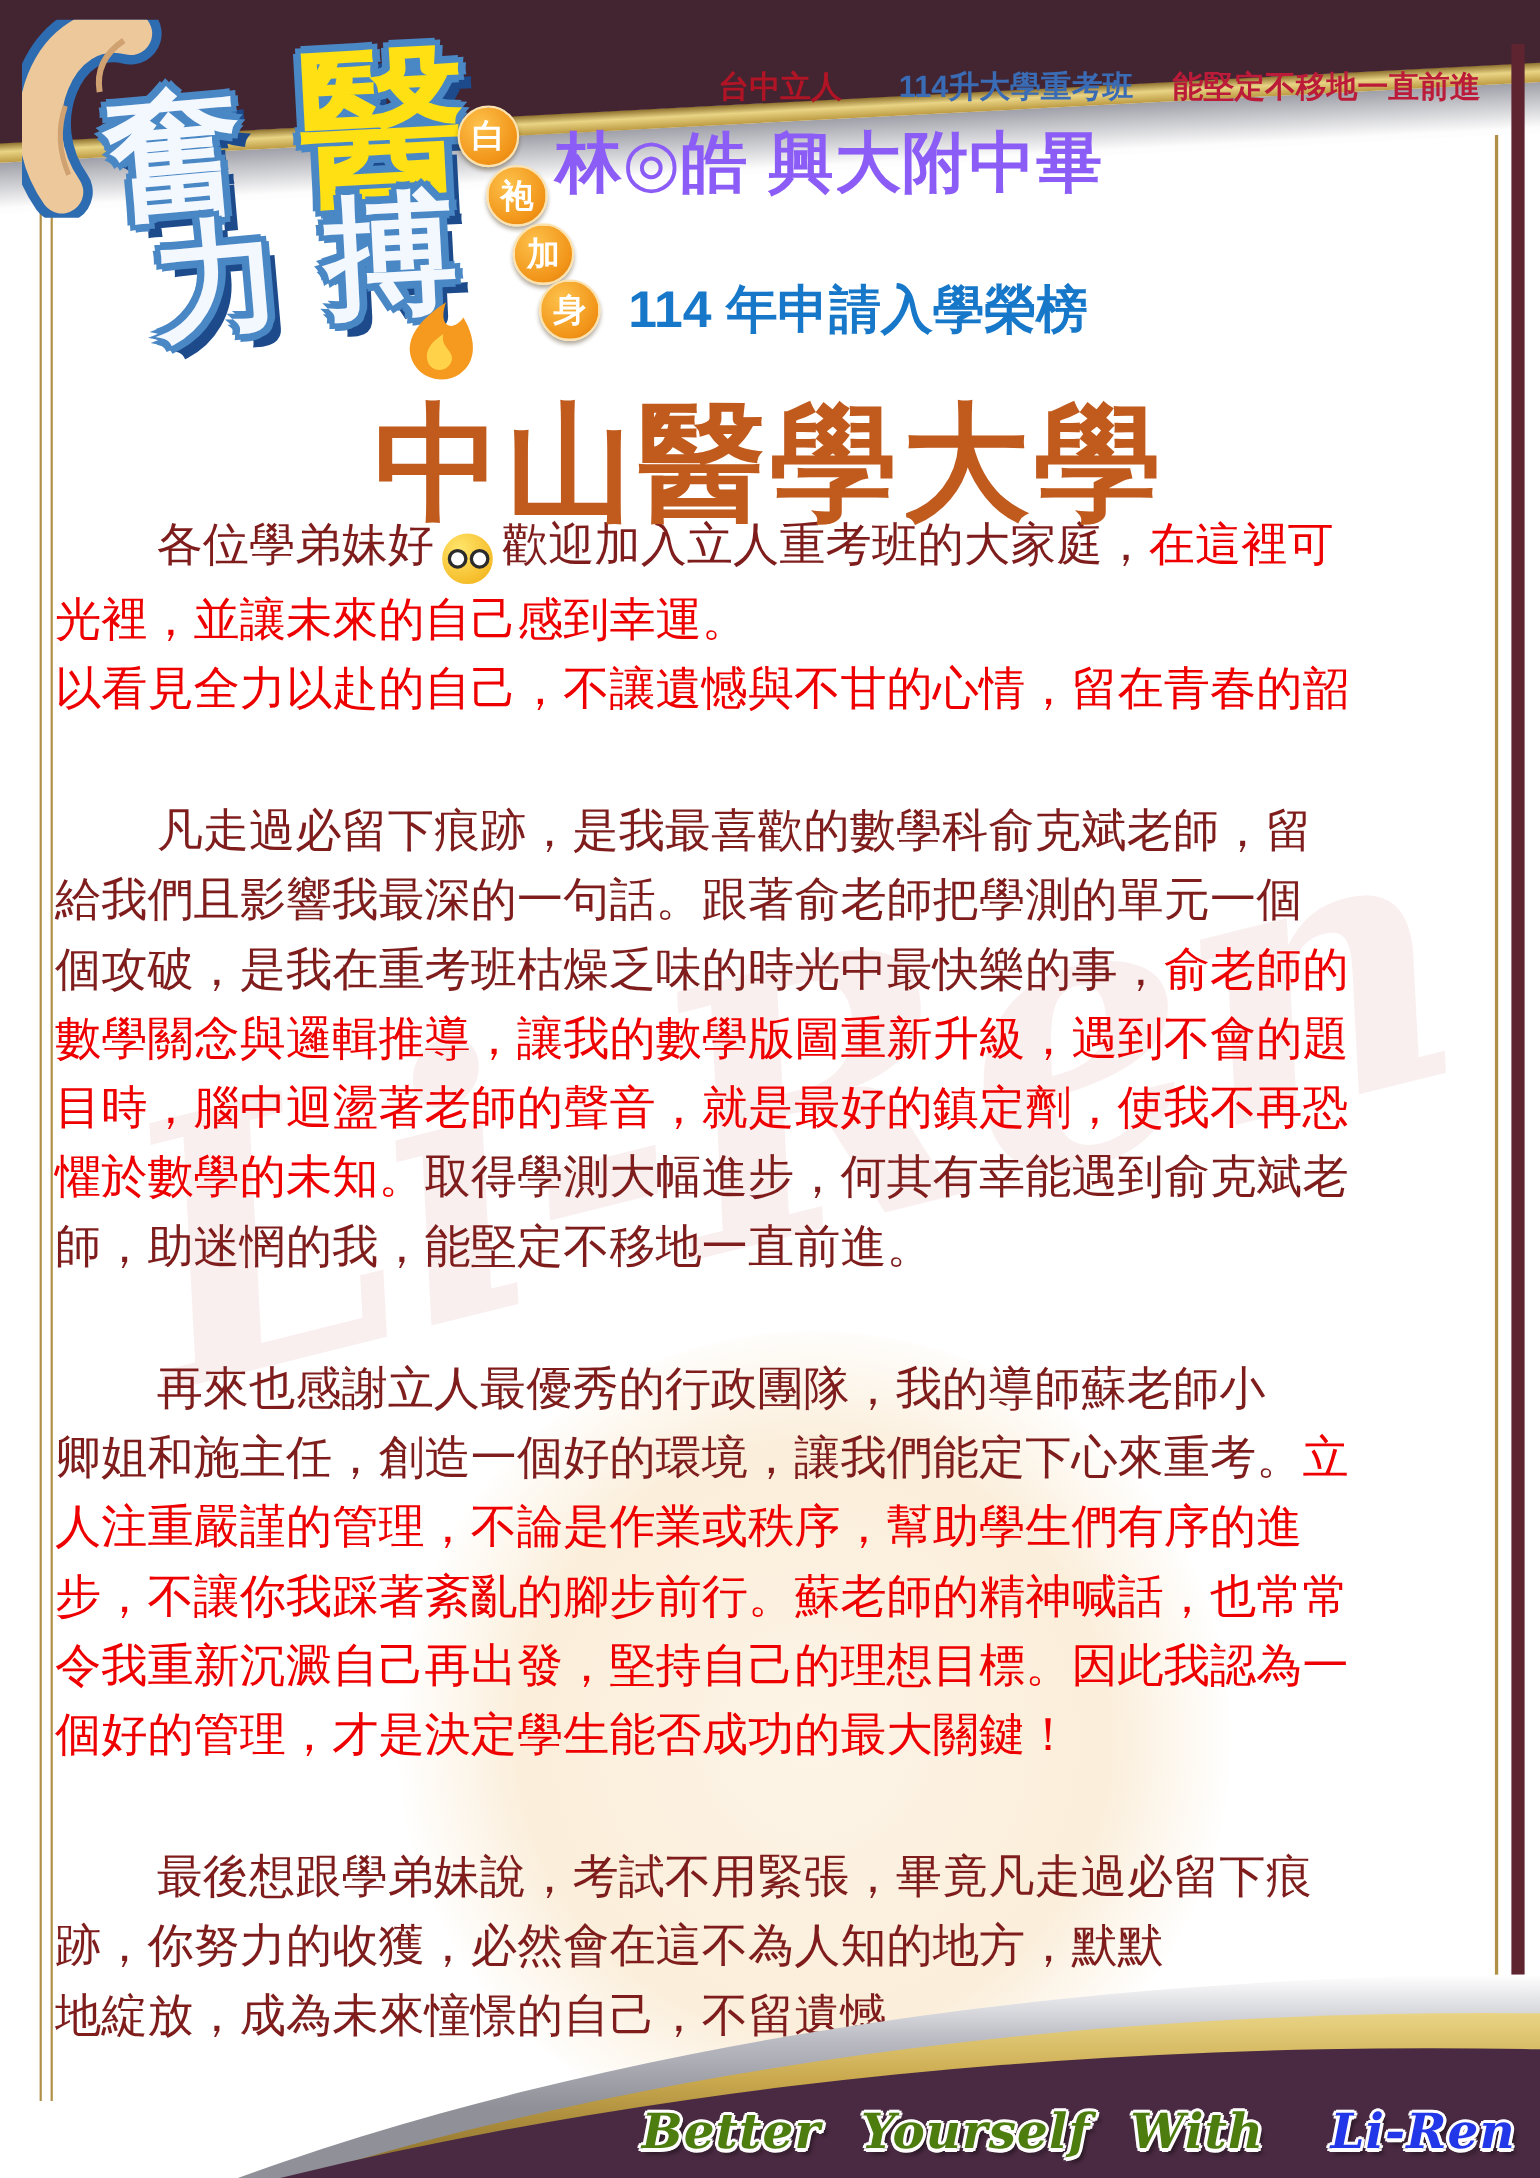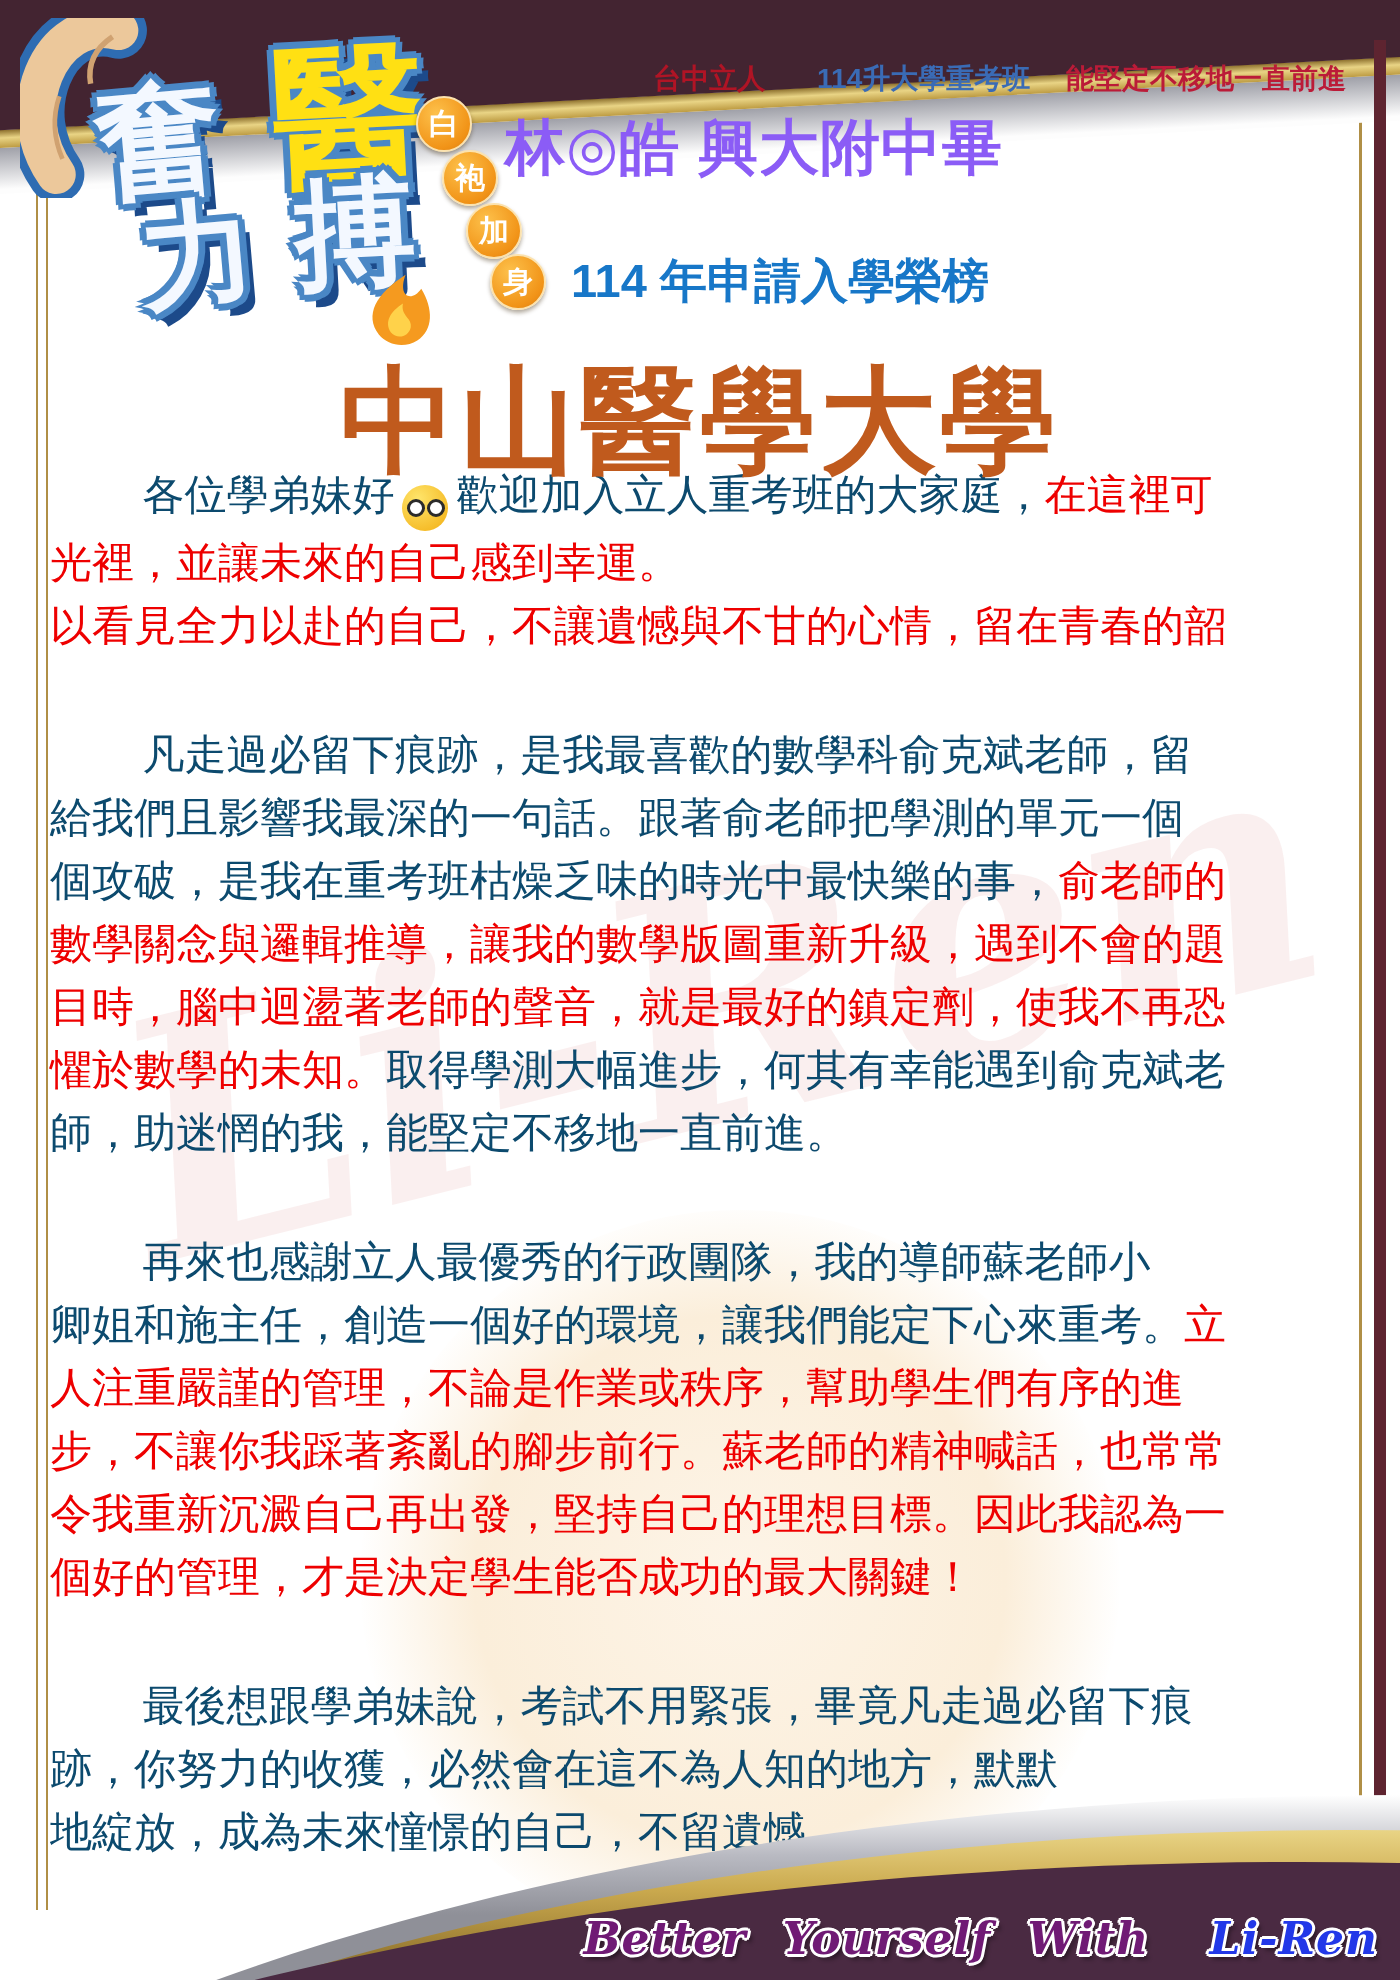--- a/index.html
+++ b/index.html
@@ -56,40 +56,40 @@
   .honor-line{position:absolute;left:380px;top:250px;width:800px;text-align:center;font-size:47px;
               font-weight:900;color:#1777c8;z-index:4;white-space:nowrap;}
   .main-title{position:absolute;left:40px;right:40px;top:344px;display:flex;justify-content:center;gap:43px;
               font-size:116px;font-weight:900;color:#c05a1d;letter-spacing:4px;z-index:4;white-space:nowrap;}
 
   
   .body-text{position:absolute;left:50px;right:48px;top:463px;z-index:2;font-size:42px;line-height:63px;}
   .para{margin-bottom:66px;}
   .line{white-space:nowrap;}
   .para.indent .line:first-child{text-indent:2.2em;}
-  .seg-k{color:#0c4a6e;}
+  .seg-k{color:#7f1d1d;}
   .seg-r{color:#ee0000;}
   .seg-e{display:inline-block;width:46px;height:46px;vertical-align:-7px;margin:0 8px;border-radius:50%;
          background:radial-gradient(circle at 35% 30%,#ffe56b,#f2ae12);position:relative;font-size:0;}
   .seg-e::before,.seg-e::after{content:"";position:absolute;top:14px;width:12px;height:12px;
          border:3px solid #2b2b2b;border-radius:50%;background:#fff;}
   .seg-e::before{left:5px;} .seg-e::after{left:25px;}
 
   
   .bottom-wrap{position:absolute;left:0;bottom:0;width:1400px;height:330px;overflow:hidden;z-index:6;}
   .sw{position:absolute;border-radius:50%;}
   .sw-silver{left:-400px;top:145px;width:3600px;height:1500px;
              background:linear-gradient(180deg,#ffffff,#b9bac2 60px,#8f9098 120px);}
   .sw-gold{left:-450px;top:180px;width:3600px;height:1500px;
            background:linear-gradient(180deg,#e9d485,#caa94e 60px,#8a6d2a 140px);}
   .sw-purple{left:-700px;top:212px;width:4000px;height:1600px;background:#4a2a42;}
   .footer-slogan{position:absolute;right:22px;bottom:16px;z-index:7;font-family:"DejaVu Serif",serif;
                  font-style:italic;font-weight:bold;font-size:44px;letter-spacing:1px;word-spacing:20px;
                  white-space:nowrap;}
-  .footer-slogan .red{color:#701a75;font-style:italic;}
+  .footer-slogan .red{color:#4d7c0f;font-style:italic;}
   .footer-slogan .blue{color:#2238e8;margin-left:24px;}
   .outline-w{text-shadow:-2px -2px 0 #fff,2px -2px 0 #fff,-2px 2px 0 #fff,2px 2px 0 #fff,
              0 -3px 0 #fff,0 3px 0 #fff,-3px 0 0 #fff,3px 0 0 #fff,4px 5px 4px rgba(0,0,0,.45);}
 </style>
 </head>
 <body>
 
 <div class="page">
 
   <div class="bg-glow"></div>

